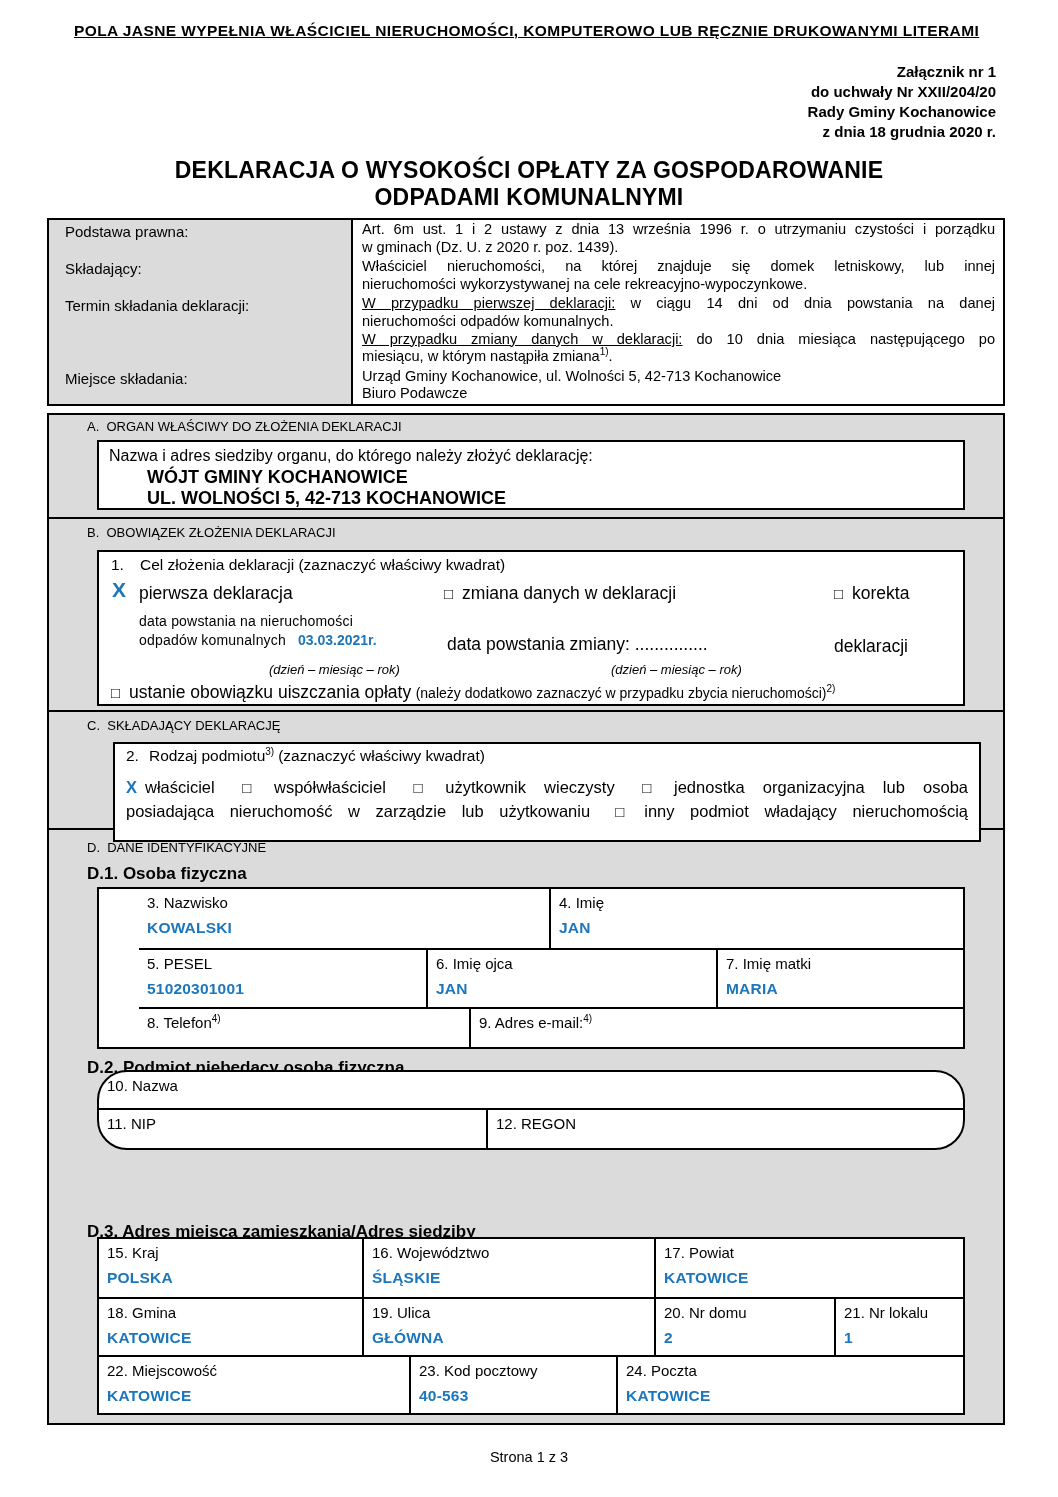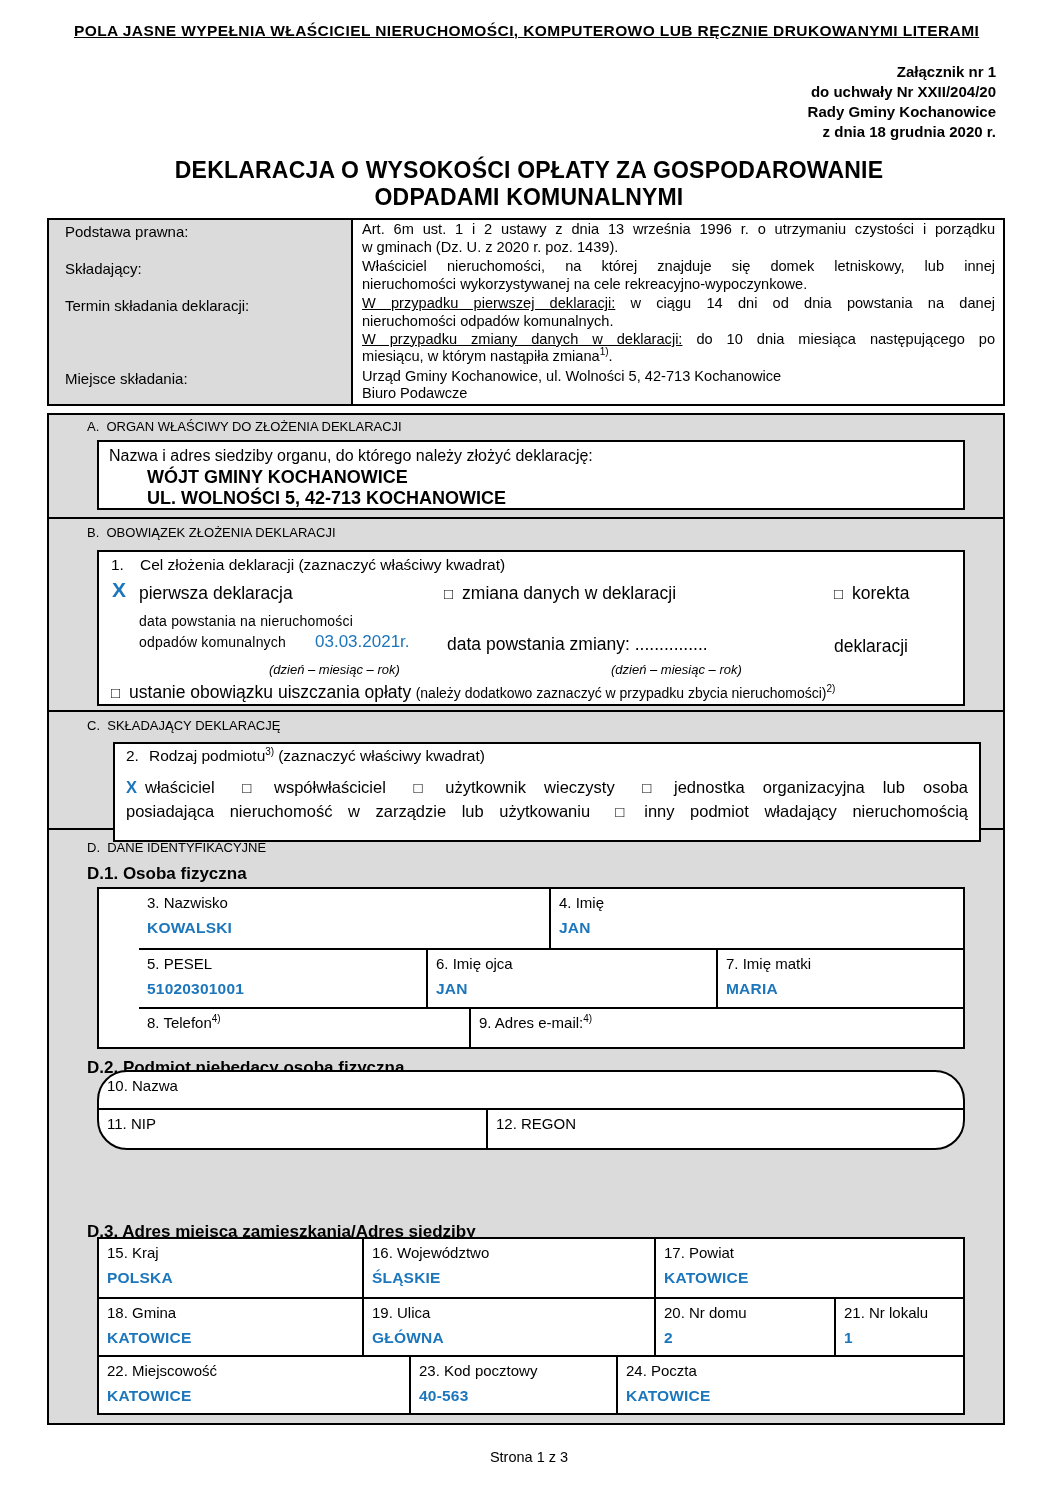--- a/index.html
+++ b/index.html
@@ -58,21 +58,21 @@
   .b-x { top:26px; left:13px; font-size:21px; font-weight:bold; color:var(--blue); }
   .b-big { font-size:17.5px; }
   .b-first-label { top:31px; left:40px; }
   .b-change { top:31px; left:345px; }
   .b-korekta { top:31px; left:735px; }
   .mk { font-size:15px; }
   .mk-gap { margin-right:9px; }
   .b-note { font-size:14px; letter-spacing:0.2px; }
   .b-note1 { top:61px; left:40px; }
   .b-note2 { top:80px; left:40px; }
-  .b-date { font-size:17px; font-weight:normal; color:var(--blue); margin-left:29px; letter-spacing:0; }
+  .b-date { font-size:14px; font-weight:bold; color:var(--blue); margin-left:12px; letter-spacing:0; }
   .b-zmiany { top:82px; left:348px; }
   .b-dekl { top:84px; left:735px; }
   .b-hint { font-size:13px; font-style:italic; }
   .b-hint1 { top:110px; left:170px; }
   .b-hint2 { top:110px; left:512px; }
   .b-cess { top:130px; left:12px; }
   .b-cess-note { font-size:14px; }
 
   
   .c-box { top:30px; height:100px; padding:3px 11px;margin-left:16px; }

